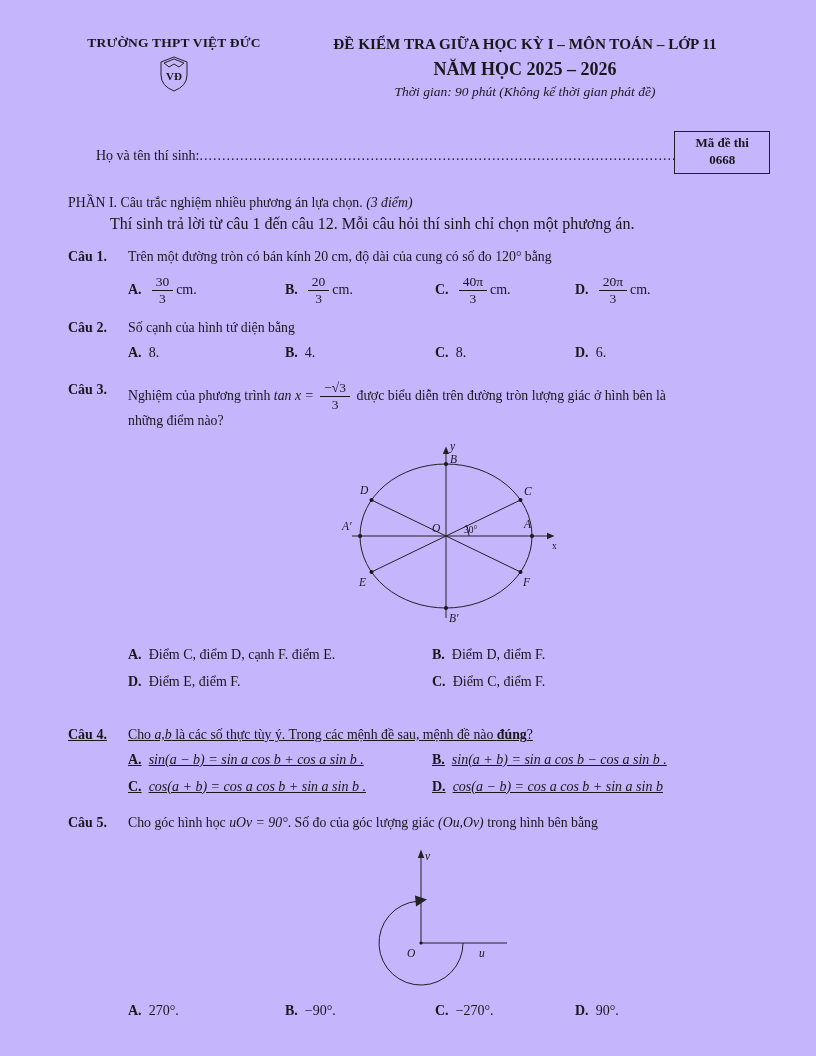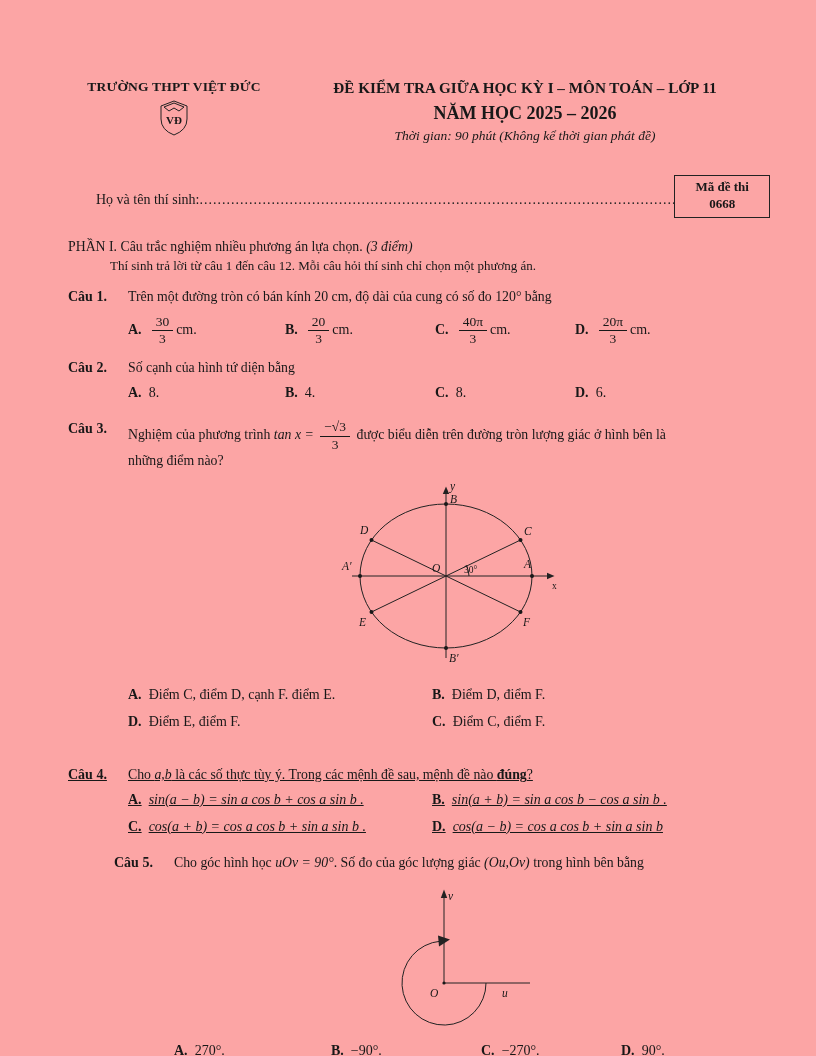--- a/index.html
+++ b/index.html
@@ -1,21 +1,21 @@
 <!DOCTYPE html>
 <html><head>
 <meta charset="utf-8">
 <style>
   * { margin:0; padding:0; box-sizing:border-box; }
   html,body { background:#ffffff; }
   .page {
-    width:816px; height:1056px; margin:0 auto; background:#fca5a5;
+    width:816px; height:1056px; margin:0 auto; background:#c4b5fd;
     font-family:"Liberation Serif","DejaVu Serif",serif;
     color:#181818; font-size:14px; line-height:1.35;
-    padding:78px 46px 30px 68px; position:relative; overflow:hidden;
+    padding:34px 46px 30px 68px; position:relative; overflow:hidden;
   }
   
   .header { display:flex; align-items:flex-start; }
   .header-left { width:212px; text-align:center; flex:0 0 212px; }
   .school { font-weight:bold; font-size:13.5px; letter-spacing:.2px; }
   .logo { margin-top:3px; }
   .header-center { flex:1; text-align:center; }
   .exam-title { font-weight:bold; font-size:15.2px; }
   .exam-year { font-weight:bold; font-size:18px; margin-top:2px; }
   .exam-time { font-style:italic; font-size:13.5px; margin-top:2px; }
@@ -24,21 +24,21 @@
   .info-line { margin-left:28px; white-space:nowrap; overflow:hidden; padding-top:16px; width:580px; }
   .dots { letter-spacing:1px; color:#222; }
   .bold { font-weight:bold; }
   .code-box {
     border:1.4px solid #222; width:96px; text-align:center;
     padding:3px 4px 4px; font-weight:bold; font-size:13px; line-height:1.3;
   }
   
   .part-head { margin-top:20px; font-weight:normal; font-size:13.8px; }
   .part-points { font-style:italic; }
-  .part-instr { margin-left:42px; margin-top:1px; font-size:13px; }
+  .part-instr { margin-left:42px; margin-top:1px; font-size:16px; }
   
   .question { display:flex; margin-top:13px; }
   .q-label { flex:0 0 60px; font-weight:bold; }
   .q-body { flex:1; }
   .q-stem { font-size:13.8px; }
   .math { font-style:italic; }
   .opts { display:grid; margin-top:6px; }
   .opts-4 { grid-template-columns:157px 150px 140px 1fr; }
   .opts-2 { grid-template-columns:304px 1fr; row-gap:8px; }
   .opt { white-space:nowrap; }
@@ -196,21 +196,21 @@
       </div>
       <div class="opts opts-2">
         <div class="opt"><span class="opt-label">A.</span><span class="math">sin(a − b) = sin a cos b + cos a sin b .</span></div>
         <div class="opt"><span class="opt-label">B.</span><span class="math">sin(a + b) = sin a cos b − cos a sin b .</span></div>
         <div class="opt"><span class="opt-label">C.</span><span class="math">cos(a + b) = cos a cos b + sin a sin b .</span></div>
         <div class="opt"><span class="opt-label">D.</span><span class="math">cos(a − b) = cos a cos b + sin a sin b</span></div>
       </div>
     </div>
   </div>
 
-  <div class="question" style="margin-top:17px;margin-left:46px;">
+  <div class="question" style="margin-top:17px;">
     <span class="q-label">Câu 5.</span>
     <div class="q-body">
       <div class="q-stem">
         <span>Cho góc hình học </span><span class="math">uOv = 90°</span><span>. Số đo của góc lượng giác </span><span class="math">(Ou,Ov)</span><span> trong hình bên bằng</span>
       </div>
 
       <div class="fig">
         <svg width="180" height="152" viewBox="0 0 180 152">
 
           <line x1="62" y1="105" x2="62" y2="18"></line>

